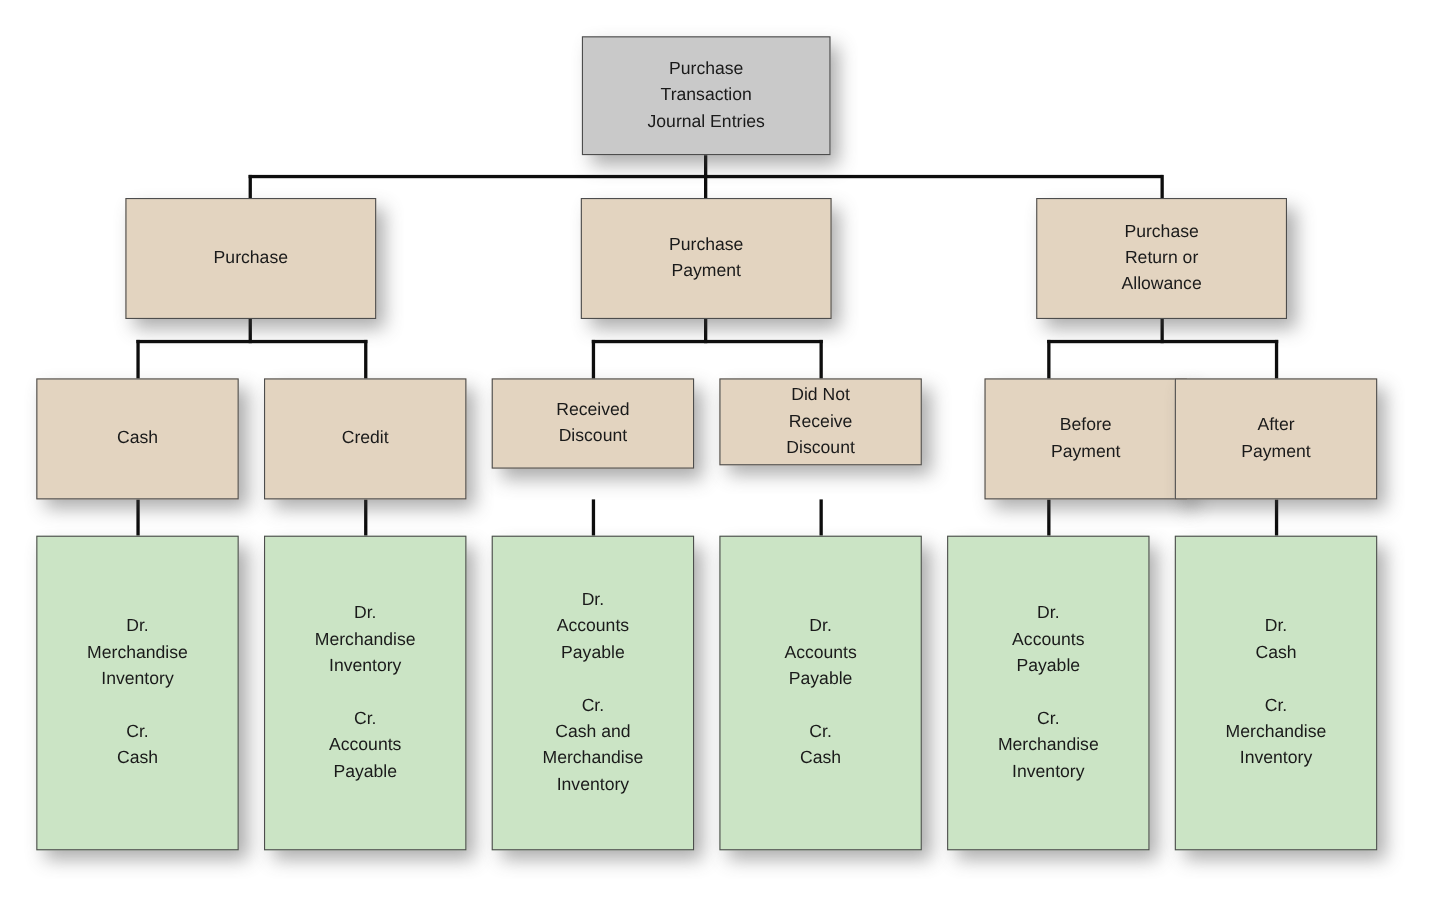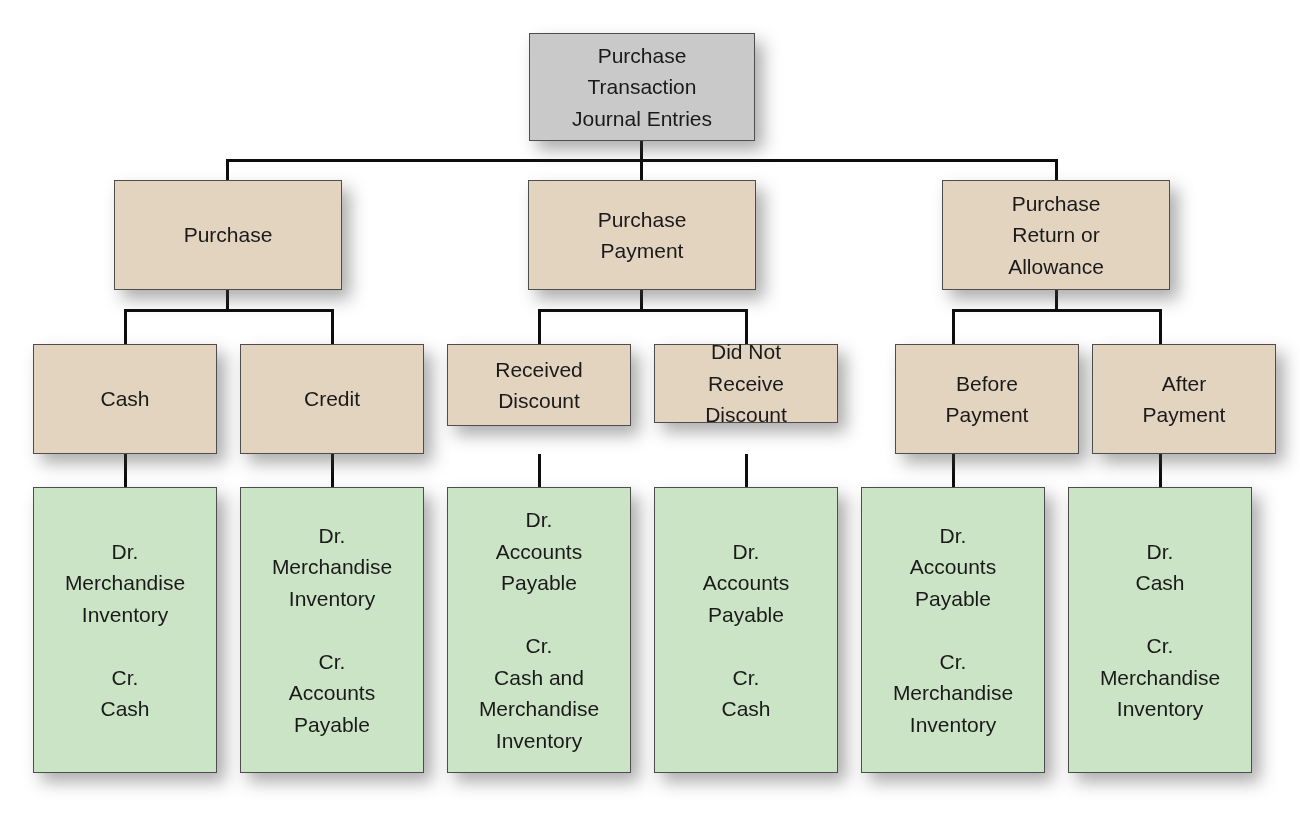--- a/index.html
+++ b/index.html
@@ -20,21 +20,21 @@
   }
   .node{
     position:absolute;
     box-sizing:border-box;
     border:1.5px solid var(--border);
     display:flex;
     align-items:center;
     justify-content:center;
     text-align:center;
     white-space:pre-line;
-    font-size:21px;
+    font-size:16px;
     line-height:1.5;
     box-shadow:8px 9px 16px rgba(70,70,70,0.45);
     z-index:2;
   }
   .node--root{background:var(--root-fill);}
   .node--branch{background:var(--branch-fill);}
   .node--entry{background:var(--entry-fill);}
   .wire{
     position:absolute;
     background:var(--line);
@@ -87,21 +87,21 @@
 
   <div class="node node--branch" style="left:33px;top:344px;width:184px;height:110px;">Cash</div>
   <div class="node node--branch" style="left:240px;top:344px;width:184px;height:110px;">Credit</div>
   <div class="node node--branch" style="left:447px;top:344px;width:184px;height:82px;">Received
 Discount</div>
   <div class="node node--branch" style="left:654px;top:344px;width:184px;height:79px;">Did Not
 Receive
 Discount</div>
   <div class="node node--branch" style="left:861px;top:344px;width:184px;height:110px;margin-left:34px;">Before
 Payment</div>
-  <div class="node node--branch" style="left:1068px;top:344px;width:184px;height:110px;margin-left:24px;">After
+  <div class="node node--branch" style="left:1068px;top:344px;width:184px;height:110px;">After
 Payment</div>
 
   <div class="node node--entry" style="left:33px;top:487px;width:184px;height:286px;">Dr.
 Merchandise
 Inventory
 
 Cr.
 Cash</div>
   <div class="node node--entry" style="left:240px;top:487px;width:184px;height:286px;">Dr.
 Merchandise

